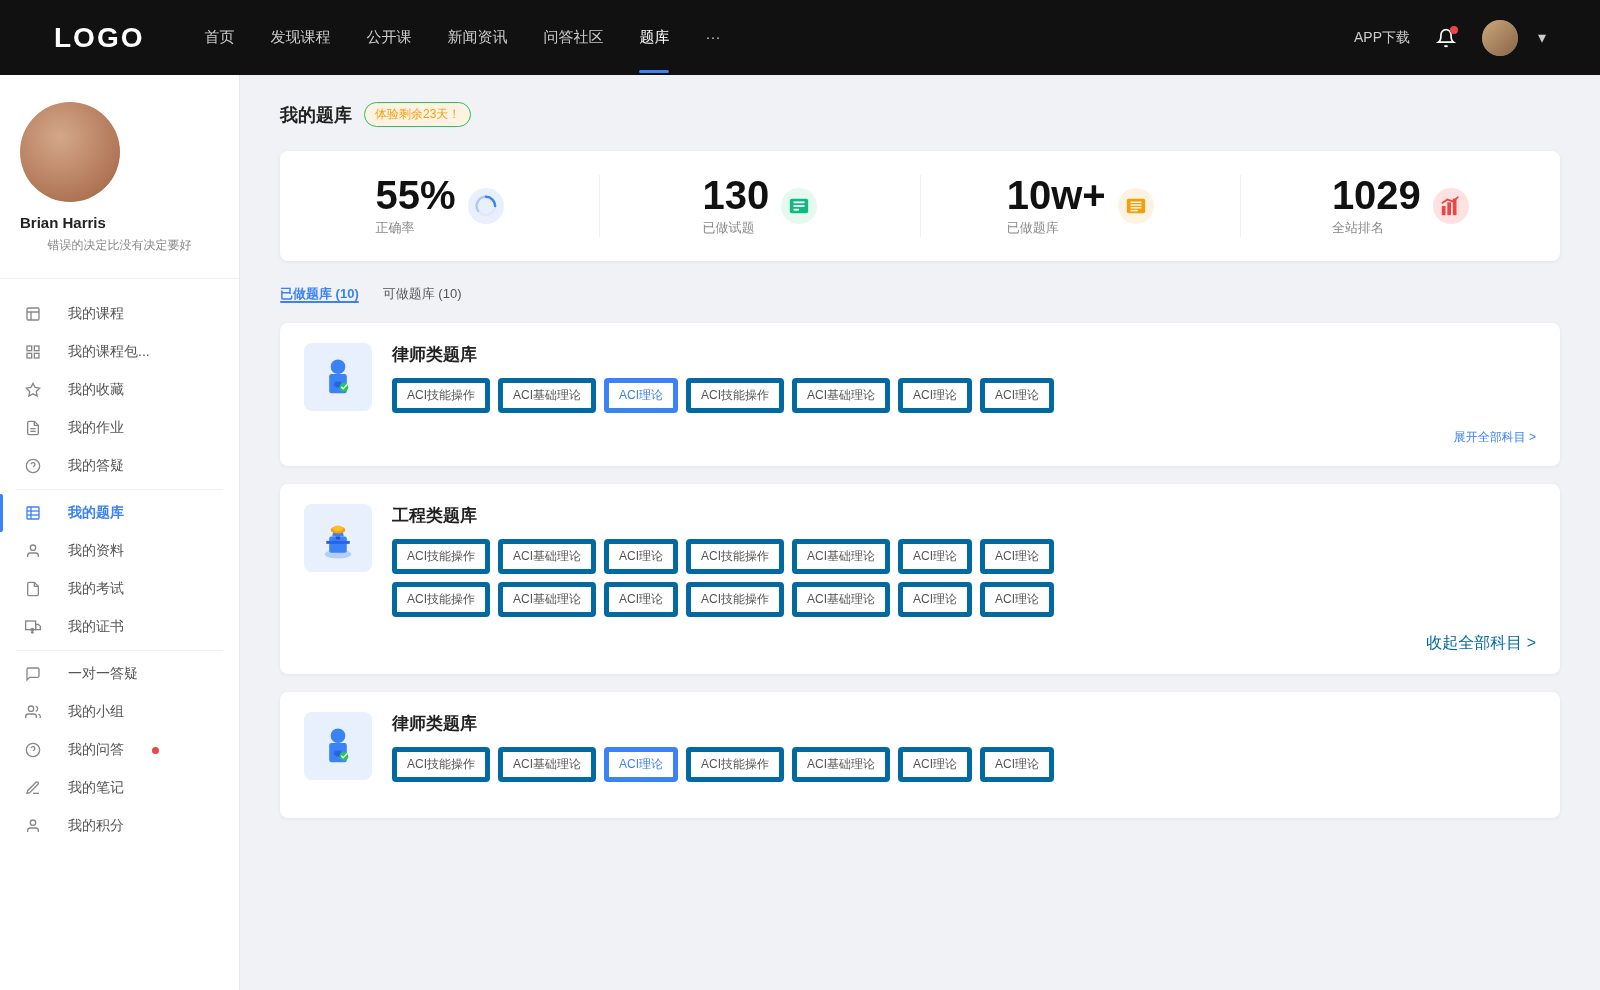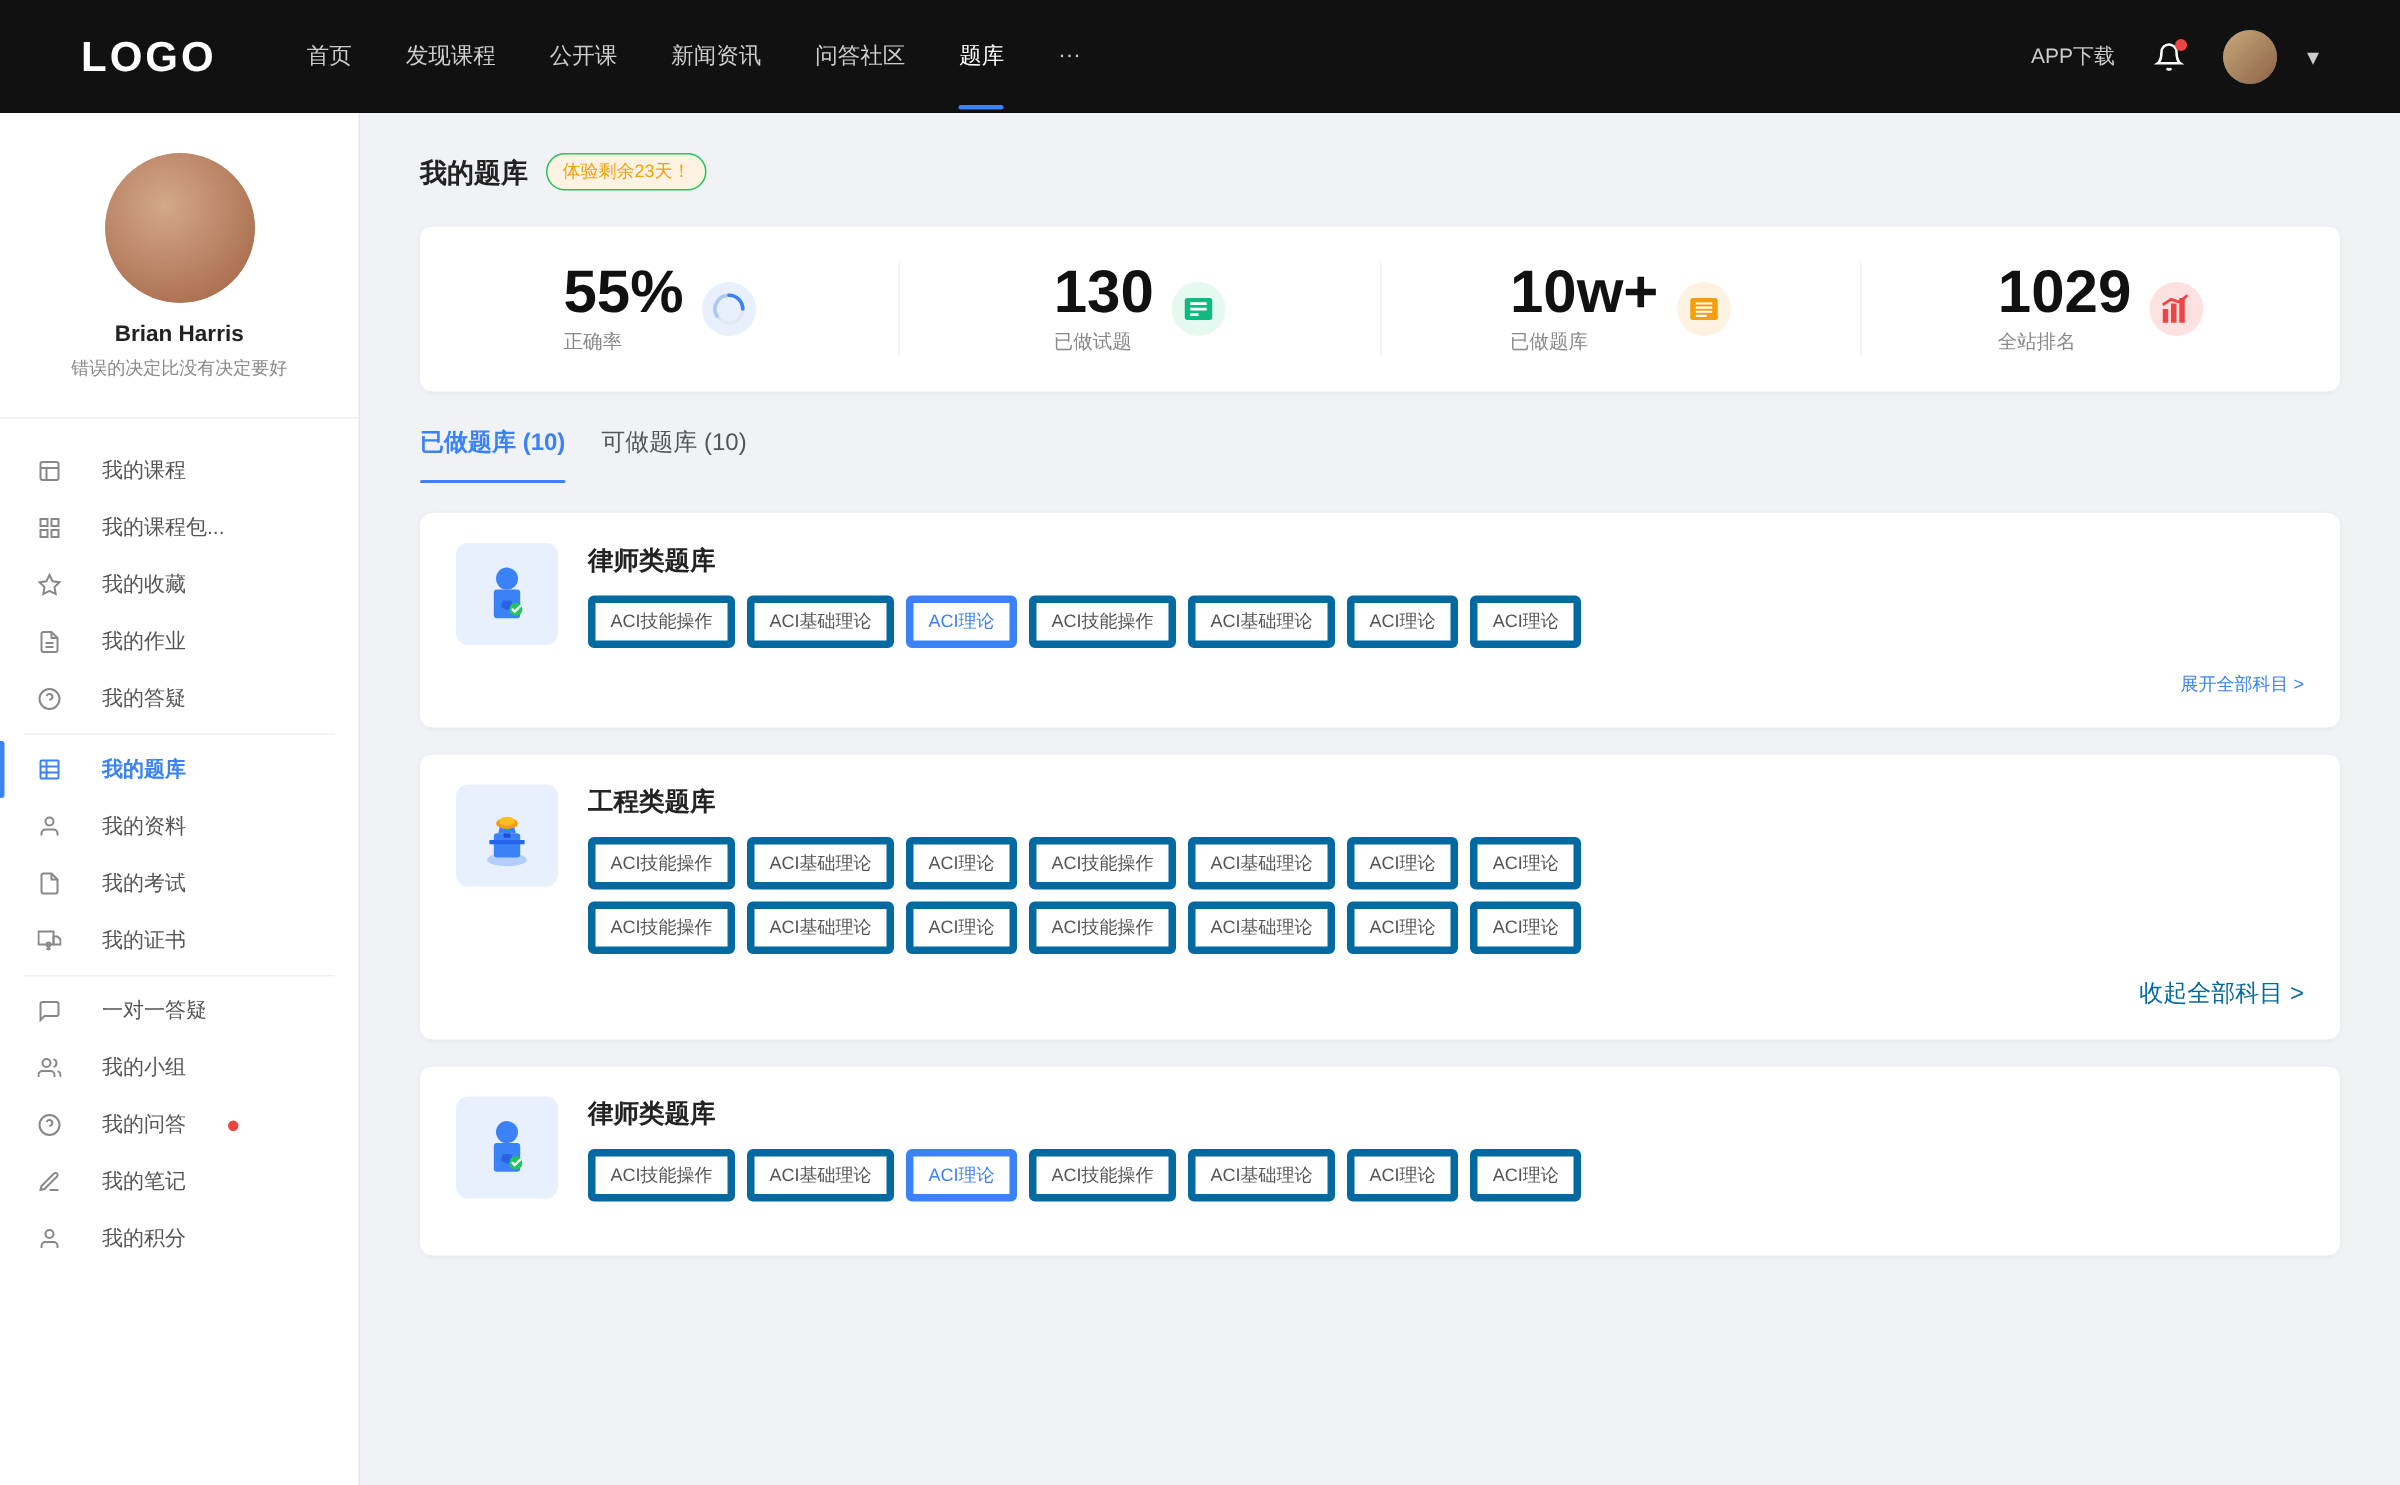--- a/index.html
+++ b/index.html
@@ -106,21 +106,20 @@
       width: 240px;
       background: #fff;
       min-height: calc(990px - 72px);
       border-right: 1px solid #e8e8e8;
       flex-shrink: 0;
       padding: 30px 0 20px;
     }
     .sidebar-profile {
       display: flex;
       flex-direction: column;
-      align-items: center;
       padding: 0 20px 24px;
       border-bottom: 1px solid #f0f0f0;
     }
     .sidebar-avatar {
       width: 100px;
       height: 100px;
       border-radius: 50%;
       background: linear-gradient(135deg, #e0c4a8, #c9a070);
       overflow: hidden;
       margin-bottom: 12px;
@@ -264,24 +263,24 @@
       font-size: 16px;
     }
 
     
     .tab-bar {
       display: flex;
       gap: 24px;
       margin-bottom: 20px;
     }
     .tab-item {
-      font-size: 16px;
+      font-size: 13px;
       color: #555;
       cursor: pointer;
-      padding-bottom: 16px;
+      padding-bottom: 0;
       position: relative;
     }
     .tab-item.active {
       color: #3b82f6;
       font-weight: 600;
     }
     .tab-item.active::after {
       content: '';
       position: absolute;
       bottom: 0;

